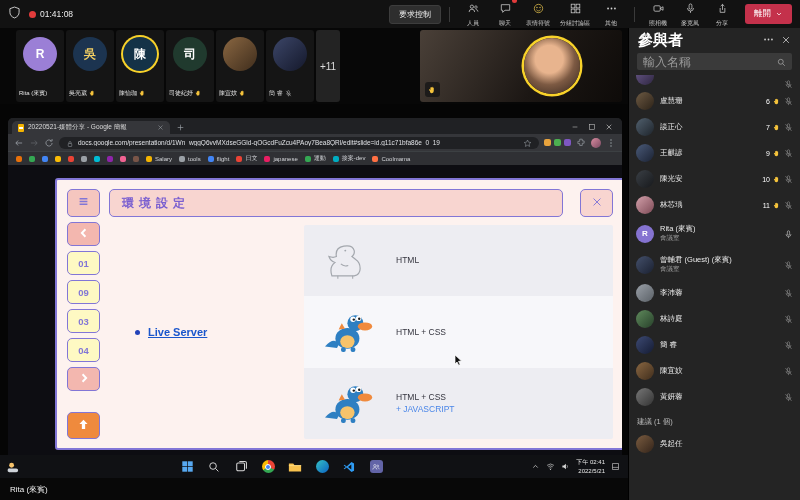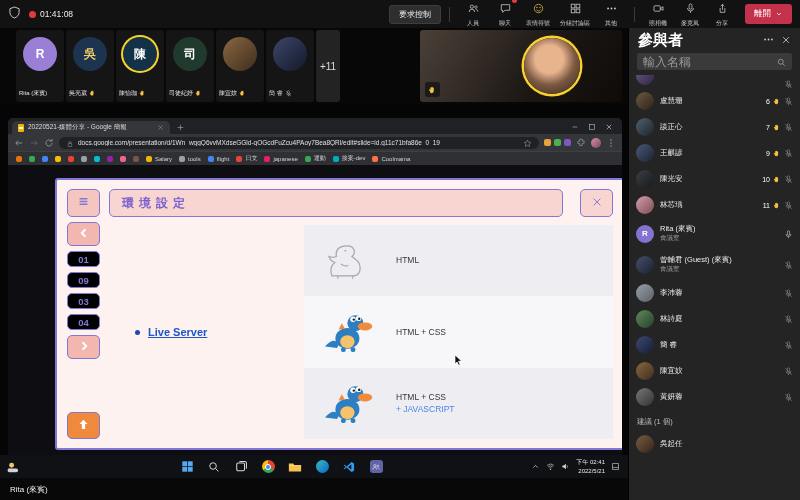--- a/index.html
+++ b/index.html
@@ -60,21 +60,21 @@
   .bm{display:flex;align-items:center;gap:3px;font-size:6px;color:#d3d5d9;white-space:nowrap}
   .viewport{position:absolute;top:47px;left:0;right:0;bottom:0;background:#0d0d12}
 
   
   .slide{position:absolute;left:47px;top:13px;width:570px;height:272px;background:#fdf2ef;
     border:2px solid #8276d6;border-radius:3px;display:flex;gap:9px;padding:9px 10px}
   .snav{width:33px;display:flex;flex-direction:column;gap:5px}
   .sbox{border:1.5px solid #8276d6;border-radius:5px;display:flex;align-items:center;justify-content:center;flex:none}
   .sbox.menu{height:28px;background:#f5c6bf}
   .sbox.chev{height:24px;background:#f3b7af}
-  .sbox.num{height:16px;background:#000000;color:#8276d6;font-size:9.5px;font-weight:bold}
+  .sbox.num{height:24px;background:#fef9c3;color:#8276d6;font-size:9.5px;font-weight:bold}
   .sbox.up{height:27px;background:#ef8a3d;margin-top:auto}
   .snums{display:flex;flex-direction:column;gap:5px}
   .smain{flex:1;display:flex;flex-direction:column;gap:8px;min-width:0}
   .shead{display:flex;gap:17px}
   .stitle{flex:1;height:28px;background:#f8d5d0;border:1.5px solid #8276d6;border-radius:5px;
     display:flex;align-items:center;padding:0 12px;color:#7a5fd0;font-size:12px;font-weight:bold;letter-spacing:5px}
   .sclose{width:33px;height:28px;background:#f8d5d0;border:1.5px solid #8276d6;border-radius:5px;
     display:flex;align-items:center;justify-content:center}
   .sbody{flex:1;display:flex;min-height:0}
   .slinks{width:195px;display:flex;flex-direction:column;justify-content:center;gap:22px;padding-left:26px}

